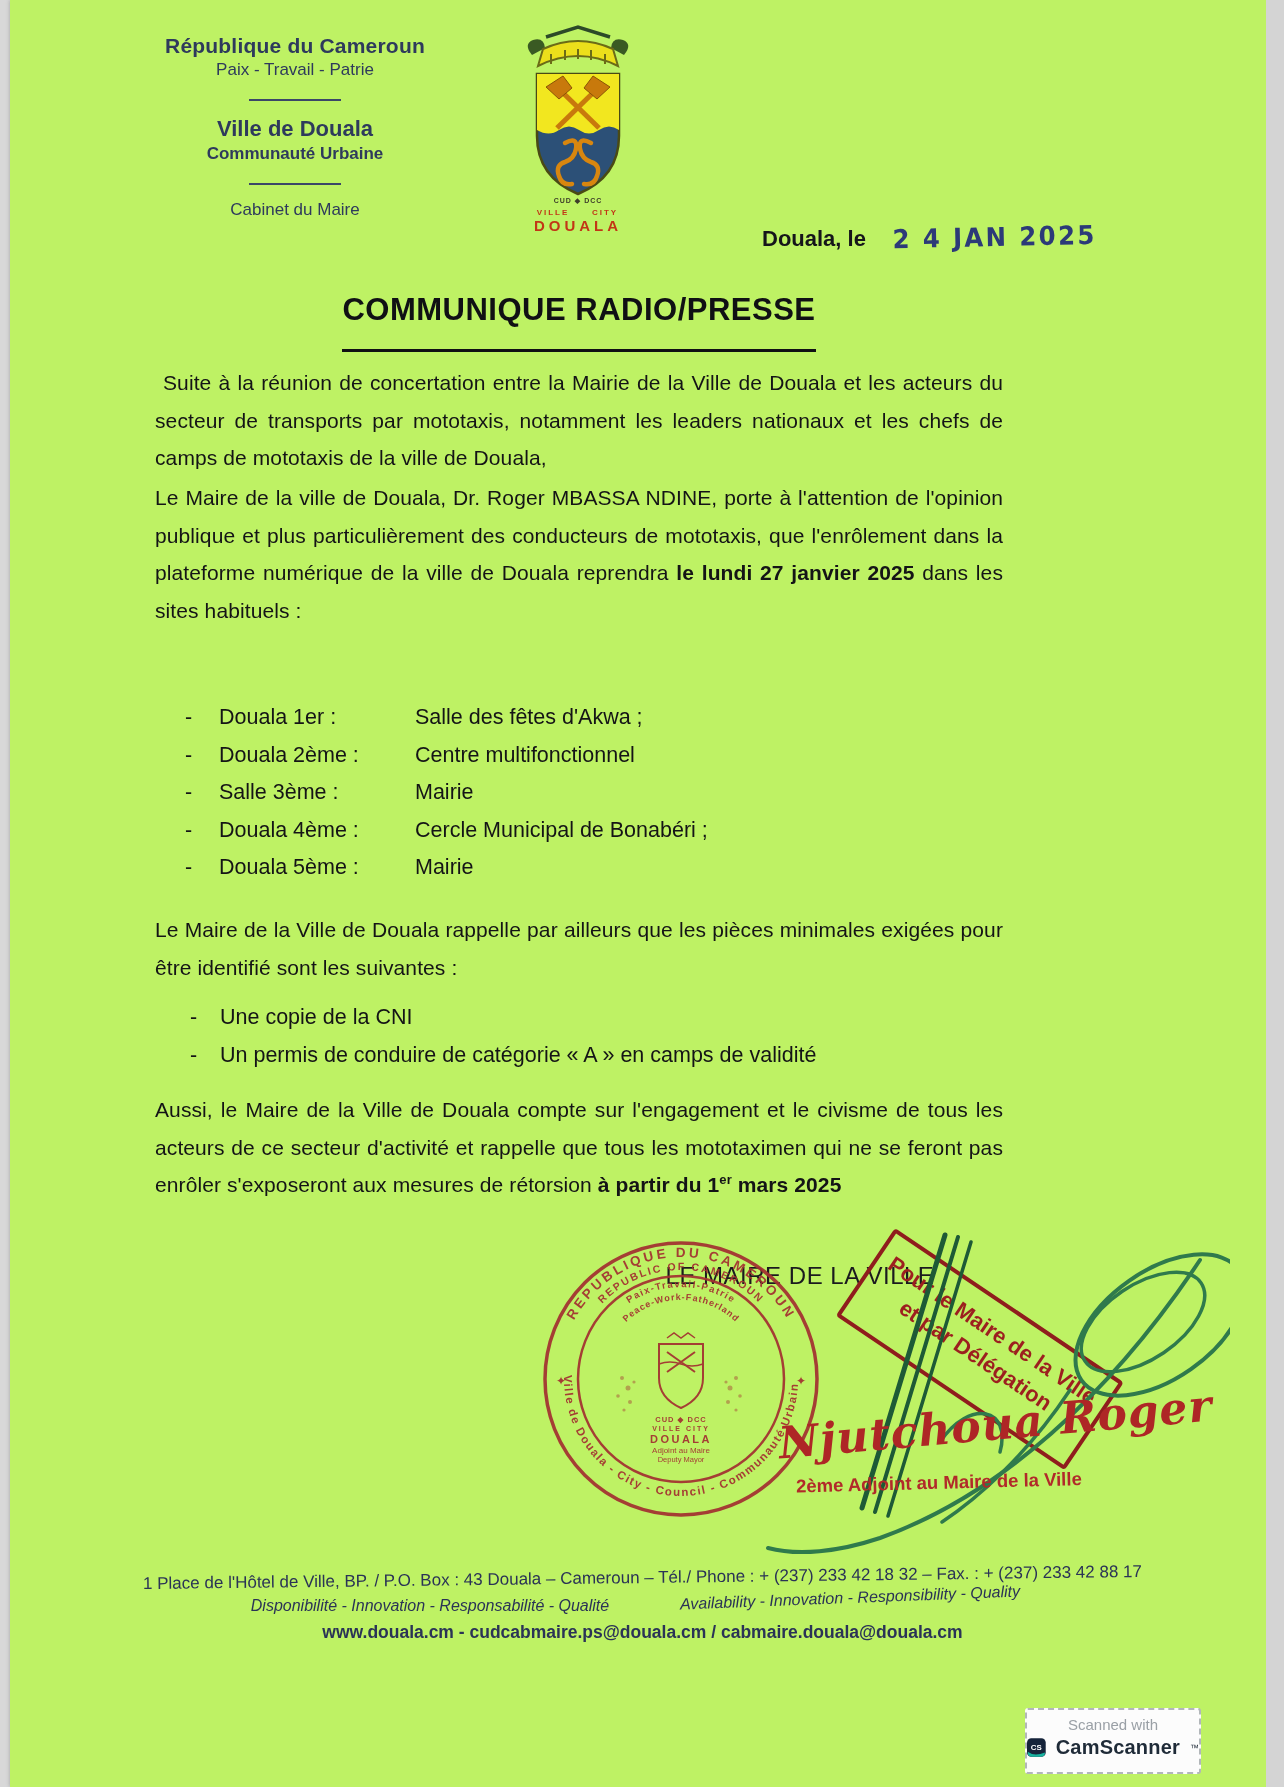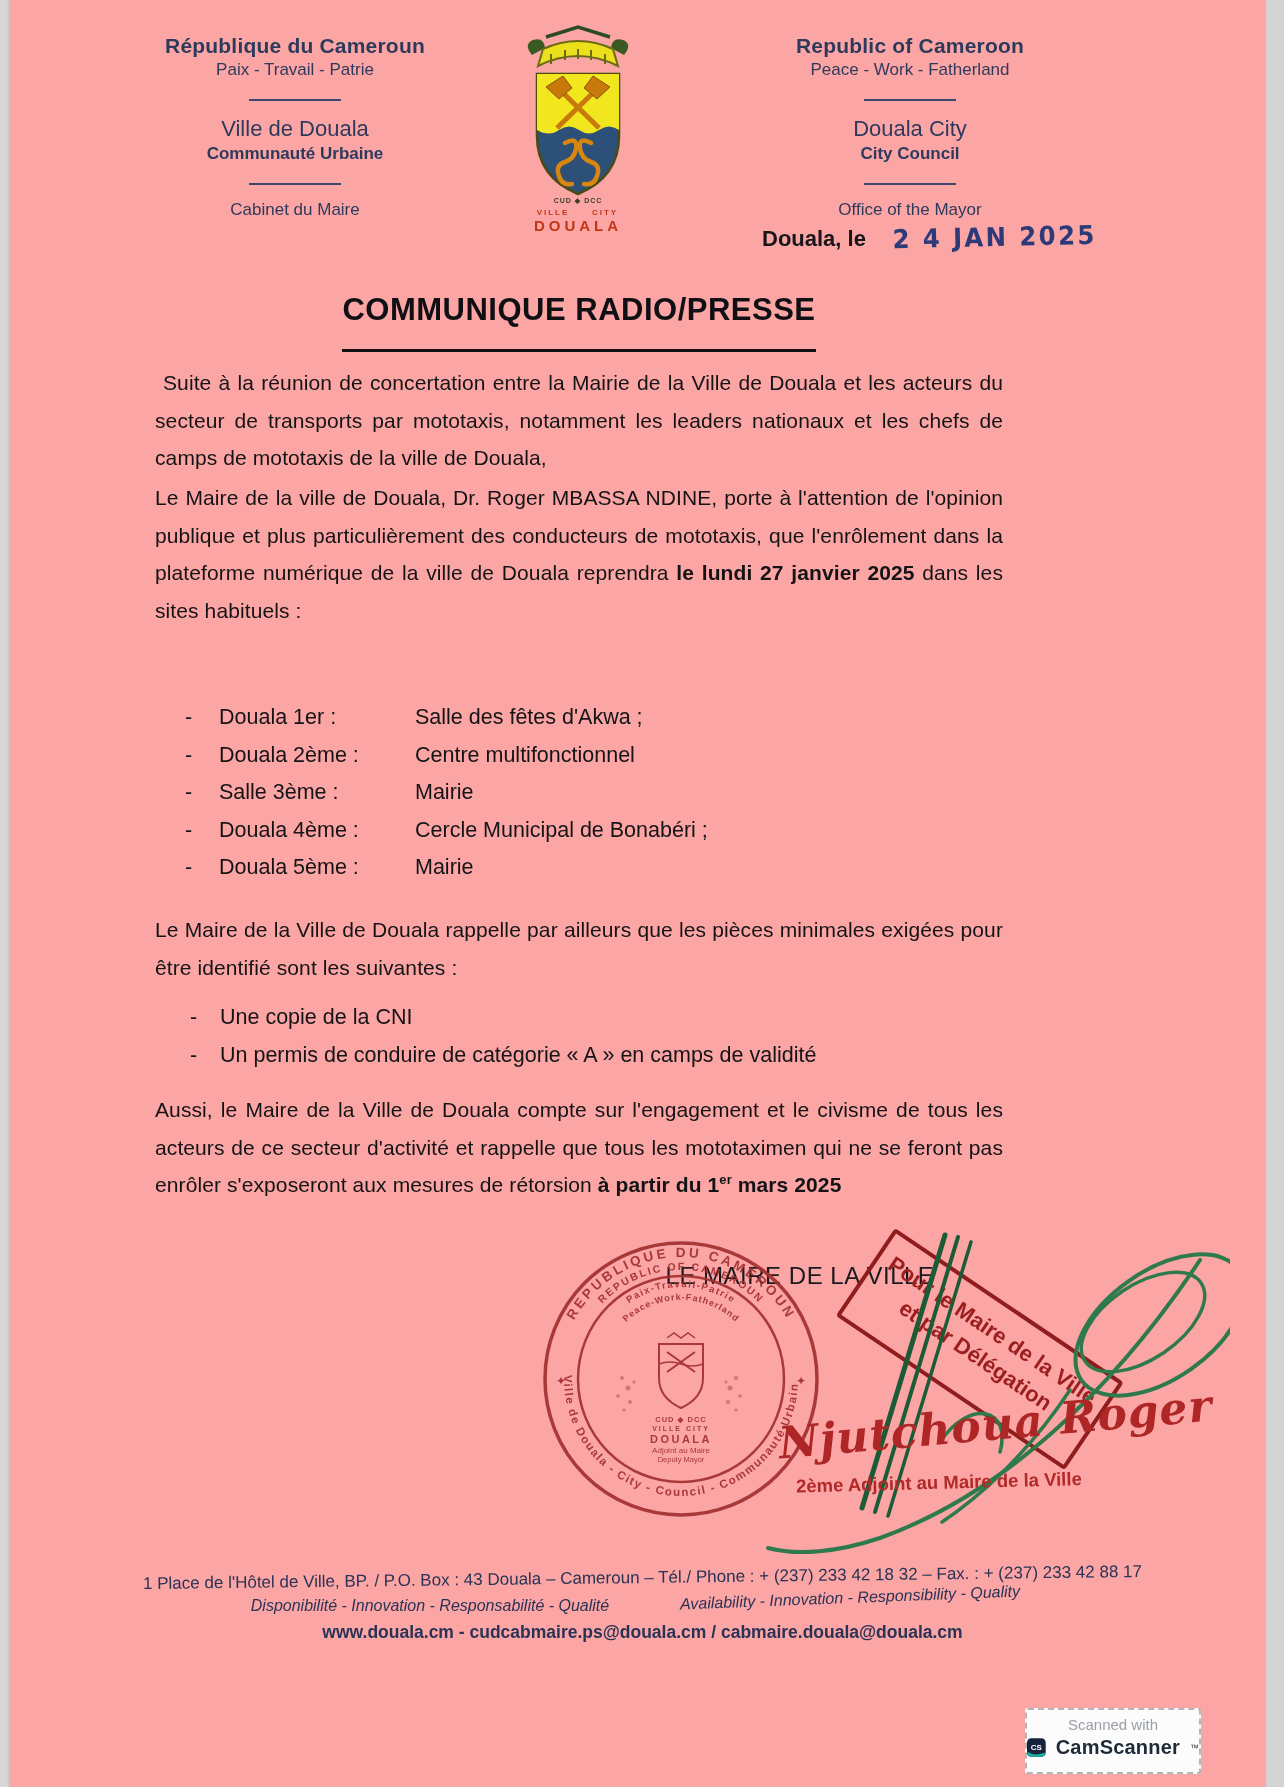--- a/index.html
+++ b/index.html
@@ -4,30 +4,30 @@
 <style>
   html,body{margin:0;padding:0;}
   body{
     width:1284px;height:1787px;position:relative;overflow:hidden;
     background:#d8d8d8;
     font-family:"Liberation Sans",sans-serif;
     -webkit-font-smoothing:antialiased;
   }
   .page{
     position:absolute;left:10px;top:0;width:1256px;height:1787px;
-    background:#fca5a5;box-shadow:0 0 4px rgba(0,0,0,.25);
+    background:#bef264;box-shadow:0 0 4px rgba(0,0,0,.25);
   }
   
   .hdr{position:absolute;text-align:center;color:#2e3a5c;}
   .hdr-left{left:120px;top:34px;width:330px;}
   .hdr-right{left:740px;top:34px;width:320px;}
   .hdr .l1{font-size:21px;font-weight:bold;letter-spacing:.2px;}
   .hdr .l2{font-size:17px;margin-top:2px;}
   .hdr .rule{width:92px;border-top:2.5px solid #3b4668;margin:19px auto 15px auto;}
-  .hdr .l3{font-size:22px;font-weight:normal;}
+  .hdr .l3{font-size:22px;font-weight:bold;}
   .hdr .l4{font-size:17px;font-weight:bold;margin-top:2px;}
   .hdr .l5{font-size:17px;}
   .crest{position:absolute;left:503px;top:24px;width:130px;height:212px;}
   
   .dateline{position:absolute;left:752px;top:222px;white-space:nowrap;}
   .dateline .pre{font-size:22px;font-weight:bold;color:#15151a;}
   .dateline .stamp{
     display:inline-block;margin-left:16px;font-size:26px;font-weight:bold;
     color:#2c3a78;letter-spacing:2.5px;transform:rotate(-1.2deg) scaleX(.94);
     font-family:"DejaVu Sans",sans-serif;
@@ -150,29 +150,20 @@
         <path d="M52 119 q13 -7 11 6 q-2 10 -11 13 q-10 3 -6 14 q3 10 13 8"></path>
         <path d="M78 119 q-13 -7 -11 6 q2 10 11 13 q10 3 6 14 q-3 10 -13 8"></path>
       </g>
     </g>
     <text x="65" y="179" text-anchor="middle" font-size="7" fill="#3d3d2a" letter-spacing="1" font-weight="bold">CUD ◆ DCC</text>
     <text x="40" y="191" text-anchor="middle" font-size="8" fill="#c23616" font-weight="bold" letter-spacing="2">VILLE</text>
     <text x="92" y="191" text-anchor="middle" font-size="8" fill="#c23616" font-weight="bold" letter-spacing="2">CITY</text>
     <text x="65" y="207" text-anchor="middle" font-size="15" fill="#c23616" font-weight="bold" letter-spacing="4">DOUALA</text>
   </svg>
 
-  <div class="hdr hdr-right">
-    <div class="l1">Republic of Cameroon</div>
-    <div class="l2">Peace - Work - Fatherland</div>
-    <div class="rule"></div>
-    <div class="l3">Douala City</div>
-    <div class="l4">City Council</div>
-    <div class="rule"></div>
-    <div class="l5">Office of the Mayor</div>
-  </div>
 
   <div class="dateline">
     <span class="pre">Douala, le</span>
     <span class="stamp">2 4  JAN 2025</span>
   </div>
 
   <div class="title-wrap">
     <span class="title">COMMUNIQUE RADIO/PRESSE</span>
   </div>
 

